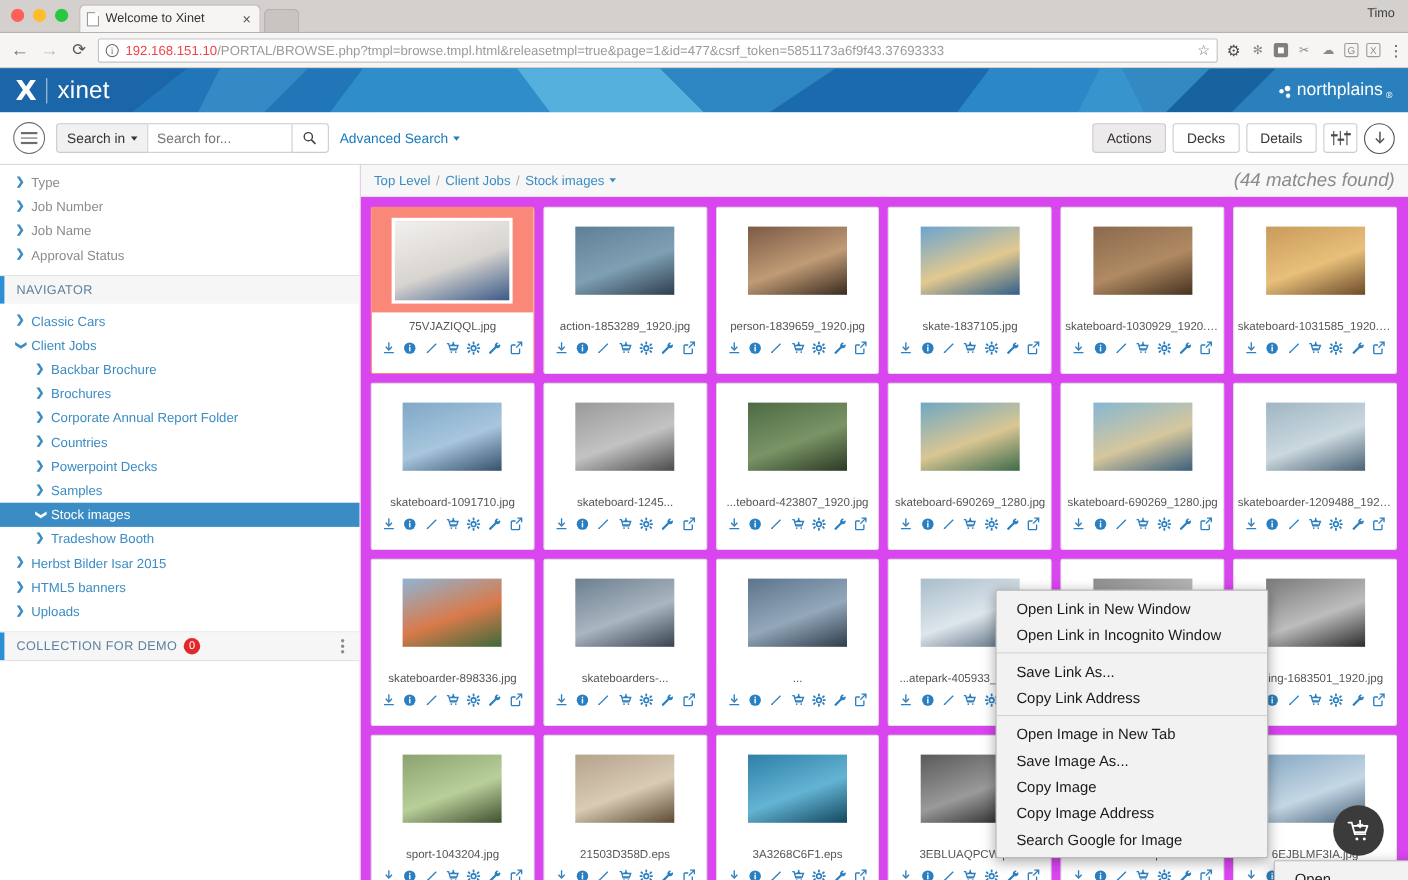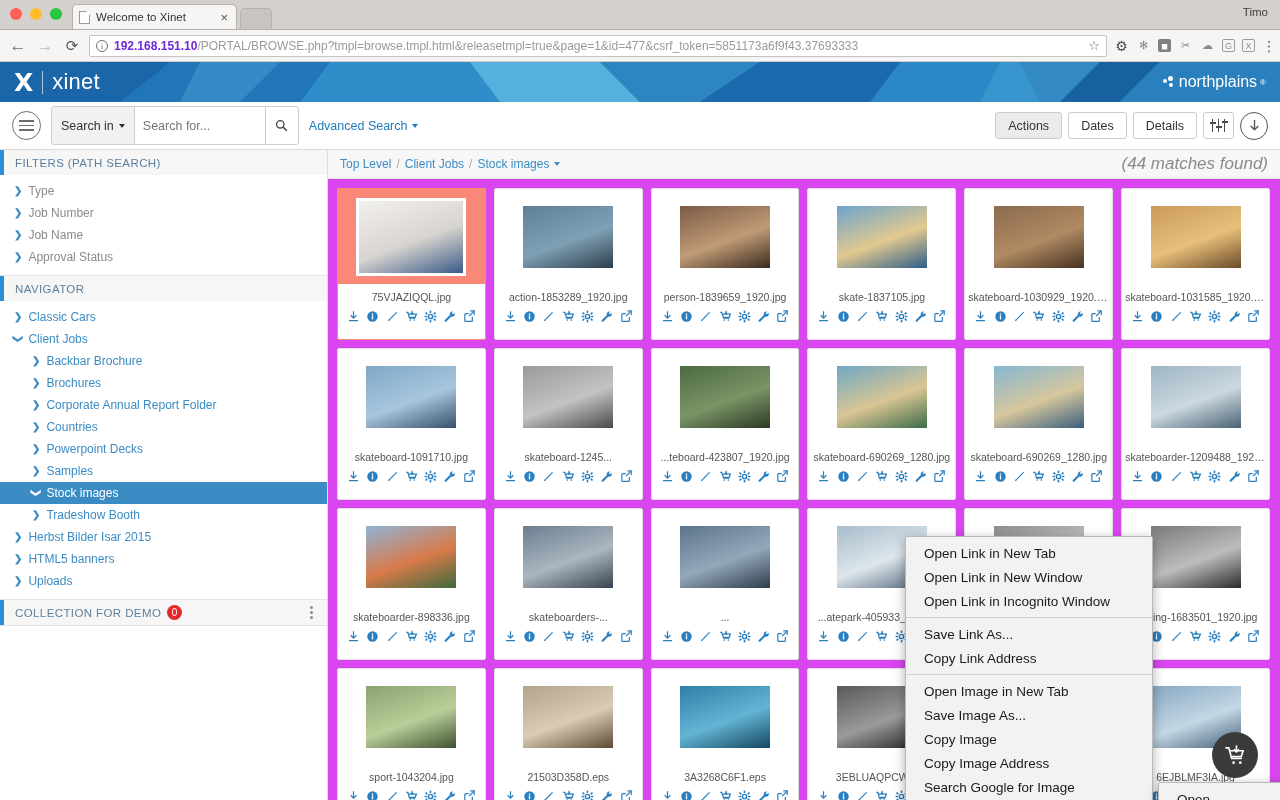--- a/index.html
+++ b/index.html
@@ -61,21 +61,21 @@
     flex: 1; height: 22px; background: #fff; border: 1px solid #c3c3c3;
     border-radius: 2px; display: flex; align-items: center;
     padding: 0 6px; gap: 6px; font-size: 12px;
   }
   .info-circle {
     width: 12px; height: 12px; border-radius: 50%; border: 1.3px solid #6e6e6e;
     color: #6e6e6e; font-size: 9px; line-height: 10px; text-align: center;
     font-family: "Liberation Serif", serif; flex: none;
   }
   .url { flex: 1; white-space: nowrap; overflow: hidden; color: #9a9a9a; }
-  .url b { color: #6d28d9; font-weight: bold; }
+  .url b { color: #ef4444; font-weight: normal; }
   .star { color: #6e6e6e; font-size: 13px; }
   .extico {
     width: 15px; height: 15px; display:inline-flex; align-items:center;
     justify-content:center; font-size:11px; color:#8a8a8a; flex:none;
   }
   .extico.gear { color:#4a4a4a; font-size: 14px; }
   .extico.boxed { border:1.2px solid #9b9b9b; border-radius:2px; font-size:9px; color:#8f8f8f;
     width:13px; height:13px; }
   .extico.dark { background:#7f7f7f; color:#fff; border-radius:2px; width:13px;height:13px; }
   .kebab { color:#555; font-size: 14px; letter-spacing: 0; line-height: 8px; width:10px; text-align:center;}
@@ -89,40 +89,40 @@
   .xinet-banner .facets { position: absolute; inset: 0; }
   .brand { display: flex; align-items: center; gap: 9px; padding-left: 14px; z-index: 2; }
   .brand .xmark {
     color: #fff; font-size: 25px; font-weight: bold; font-family: "DejaVu Sans", sans-serif;
     line-height: 1;
   }
   .brand .divider { width: 1px; height: 23px; background: rgba(255,255,255,.65); }
   .brand .bname { color: #fff; font-size: 22px; letter-spacing: .2px; }
   .np-logo {
     position: absolute; right: 14px; top: 50%; transform: translateY(-50%);
-    color: #fff; font-size: 16px; z-index: 2; display:flex; align-items:center; gap:3px;
+    color: #fff; font-size: 16px; z-index: 2; display:flex; align-items:flex-end; gap:3px;
   }
   .np-dots { position: relative; width: 13px; height: 13px; }
   .np-dots i { position: absolute; background:#fff; border-radius:50%; }
   .np-dots i:nth-child(1){ width:4px;height:4px; left:0; top:3px;}
   .np-dots i:nth-child(2){ width:5px;height:5px; left:5px; top:0;}
   .np-dots i:nth-child(3){ width:4px;height:4px; left:6px; top:7px;}
   .np-tm { font-size: 8px; vertical-align: super; }
 
   
   .toolbar {
     height: 48px; background: #fff; border-bottom: 1px solid #dadada;
     display: flex; align-items: center; padding: 0 12px; gap: 10px;
   }
   .hamburger {
     width: 29px; height: 29px; border: 1.6px solid #6d6d6d; border-radius: 50%;
     display: flex; flex-direction: column; align-items: center; justify-content: center; gap: 3px;
   }
   .hamburger span { display:block; width: 15px; height: 1.8px; background: #6d6d6d; }
-  .searchgroup { display: flex; height: 39px; }
+  .searchgroup { display: flex; height: 27px; }
   .btn-searchin {
     background: #f1f1f1; border: 1px solid #ccc; border-radius: 3px 0 0 3px;
     font-size: 12.5px; padding: 0 9px; display:flex; align-items:center; gap:5px; color:#333;
   }
   .searchfield {
     width: 130px; border: 1px solid #ccc; border-left: none; border-right:none;
     padding: 0 8px; font-size: 12.5px; color: #999; background:#fff;
     display:flex; align-items:center;
   }
   .searchfield input { border:none; outline:none; width:100%; font-size:12.5px;
@@ -334,21 +334,21 @@
           <line x1="10" y1="10" x2="14.5" y2="14.5" stroke="#444" stroke-width="1.8"></line>
         </svg>
       </div>
     </div>
     <div class="advsearch">
       <span>Advanced Search</span>
       <span class="caret"></span>
     </div>
     <div class="toolbar-right">
       <div class="tbtn active">Actions</div>
-      <div class="tbtn">Dates</div>
+      <div class="tbtn">Decks</div>
       <div class="tbtn">Details</div>
       <div class="tbtn sq">
         <span class="sliders">
           <i class="v" style="left:1px;"></i>
             <i class="h" style="left:-1px;top:3px;"></i>
           <i class="v" style="left:7px;"></i>
             <i class="h" style="left:5px;top:7px;"></i>
           <i class="v" style="left:13px;"></i>
             <i class="h" style="left:11px;top:2px;"></i>
         </span>
@@ -360,21 +360,20 @@
         </svg>
       </div>
     </div>
   </div>
 
   <div class="main">
 
     <div class="sidebar">
 
       <div class="panel">
-        <div class="panel-head">FILTERS (PATH SEARCH)</div>
         <div class="panel-body filters-list">
           <div class="nav-item lvl1">
             <span class="arw">❯</span>
             <span>Type</span>
           </div>
           <div class="nav-item lvl1">
             <span class="arw">❯</span>
             <span>Job Number</span>
           </div>
           <div class="nav-item lvl1">
@@ -2029,21 +2028,20 @@
                   <polyline points="9,1.2 13.8,1.2 13.8,6" stroke="#2a7fc0" fill="none" stroke-width="1.5"></polyline>
                   <line x1="13.6" y1="1.4" x2="7.6" y2="7.4" stroke="#2a7fc0" fill="none" stroke-width="1.5"></line>
                 </svg>
               </span>
             </div>
           </div>
         </div>
 
       <div class="ctxmenu">
         <div id="ctx-groups">
-            <div class="ctxitem">Open Link in New Tab</div>
             <div class="ctxitem">Open Link in New Window</div>
             <div class="ctxitem">Open Link in Incognito Window</div>
             <div class="ctxsep"></div>
             <div class="ctxitem">Save Link As...</div>
             <div class="ctxitem">Copy Link Address</div>
             <div class="ctxsep"></div>
             <div class="ctxitem">Open Image in New Tab</div>
             <div class="ctxitem">Save Image As...</div>
             <div class="ctxitem">Copy Image</div>
             <div class="ctxitem">Copy Image Address</div>

